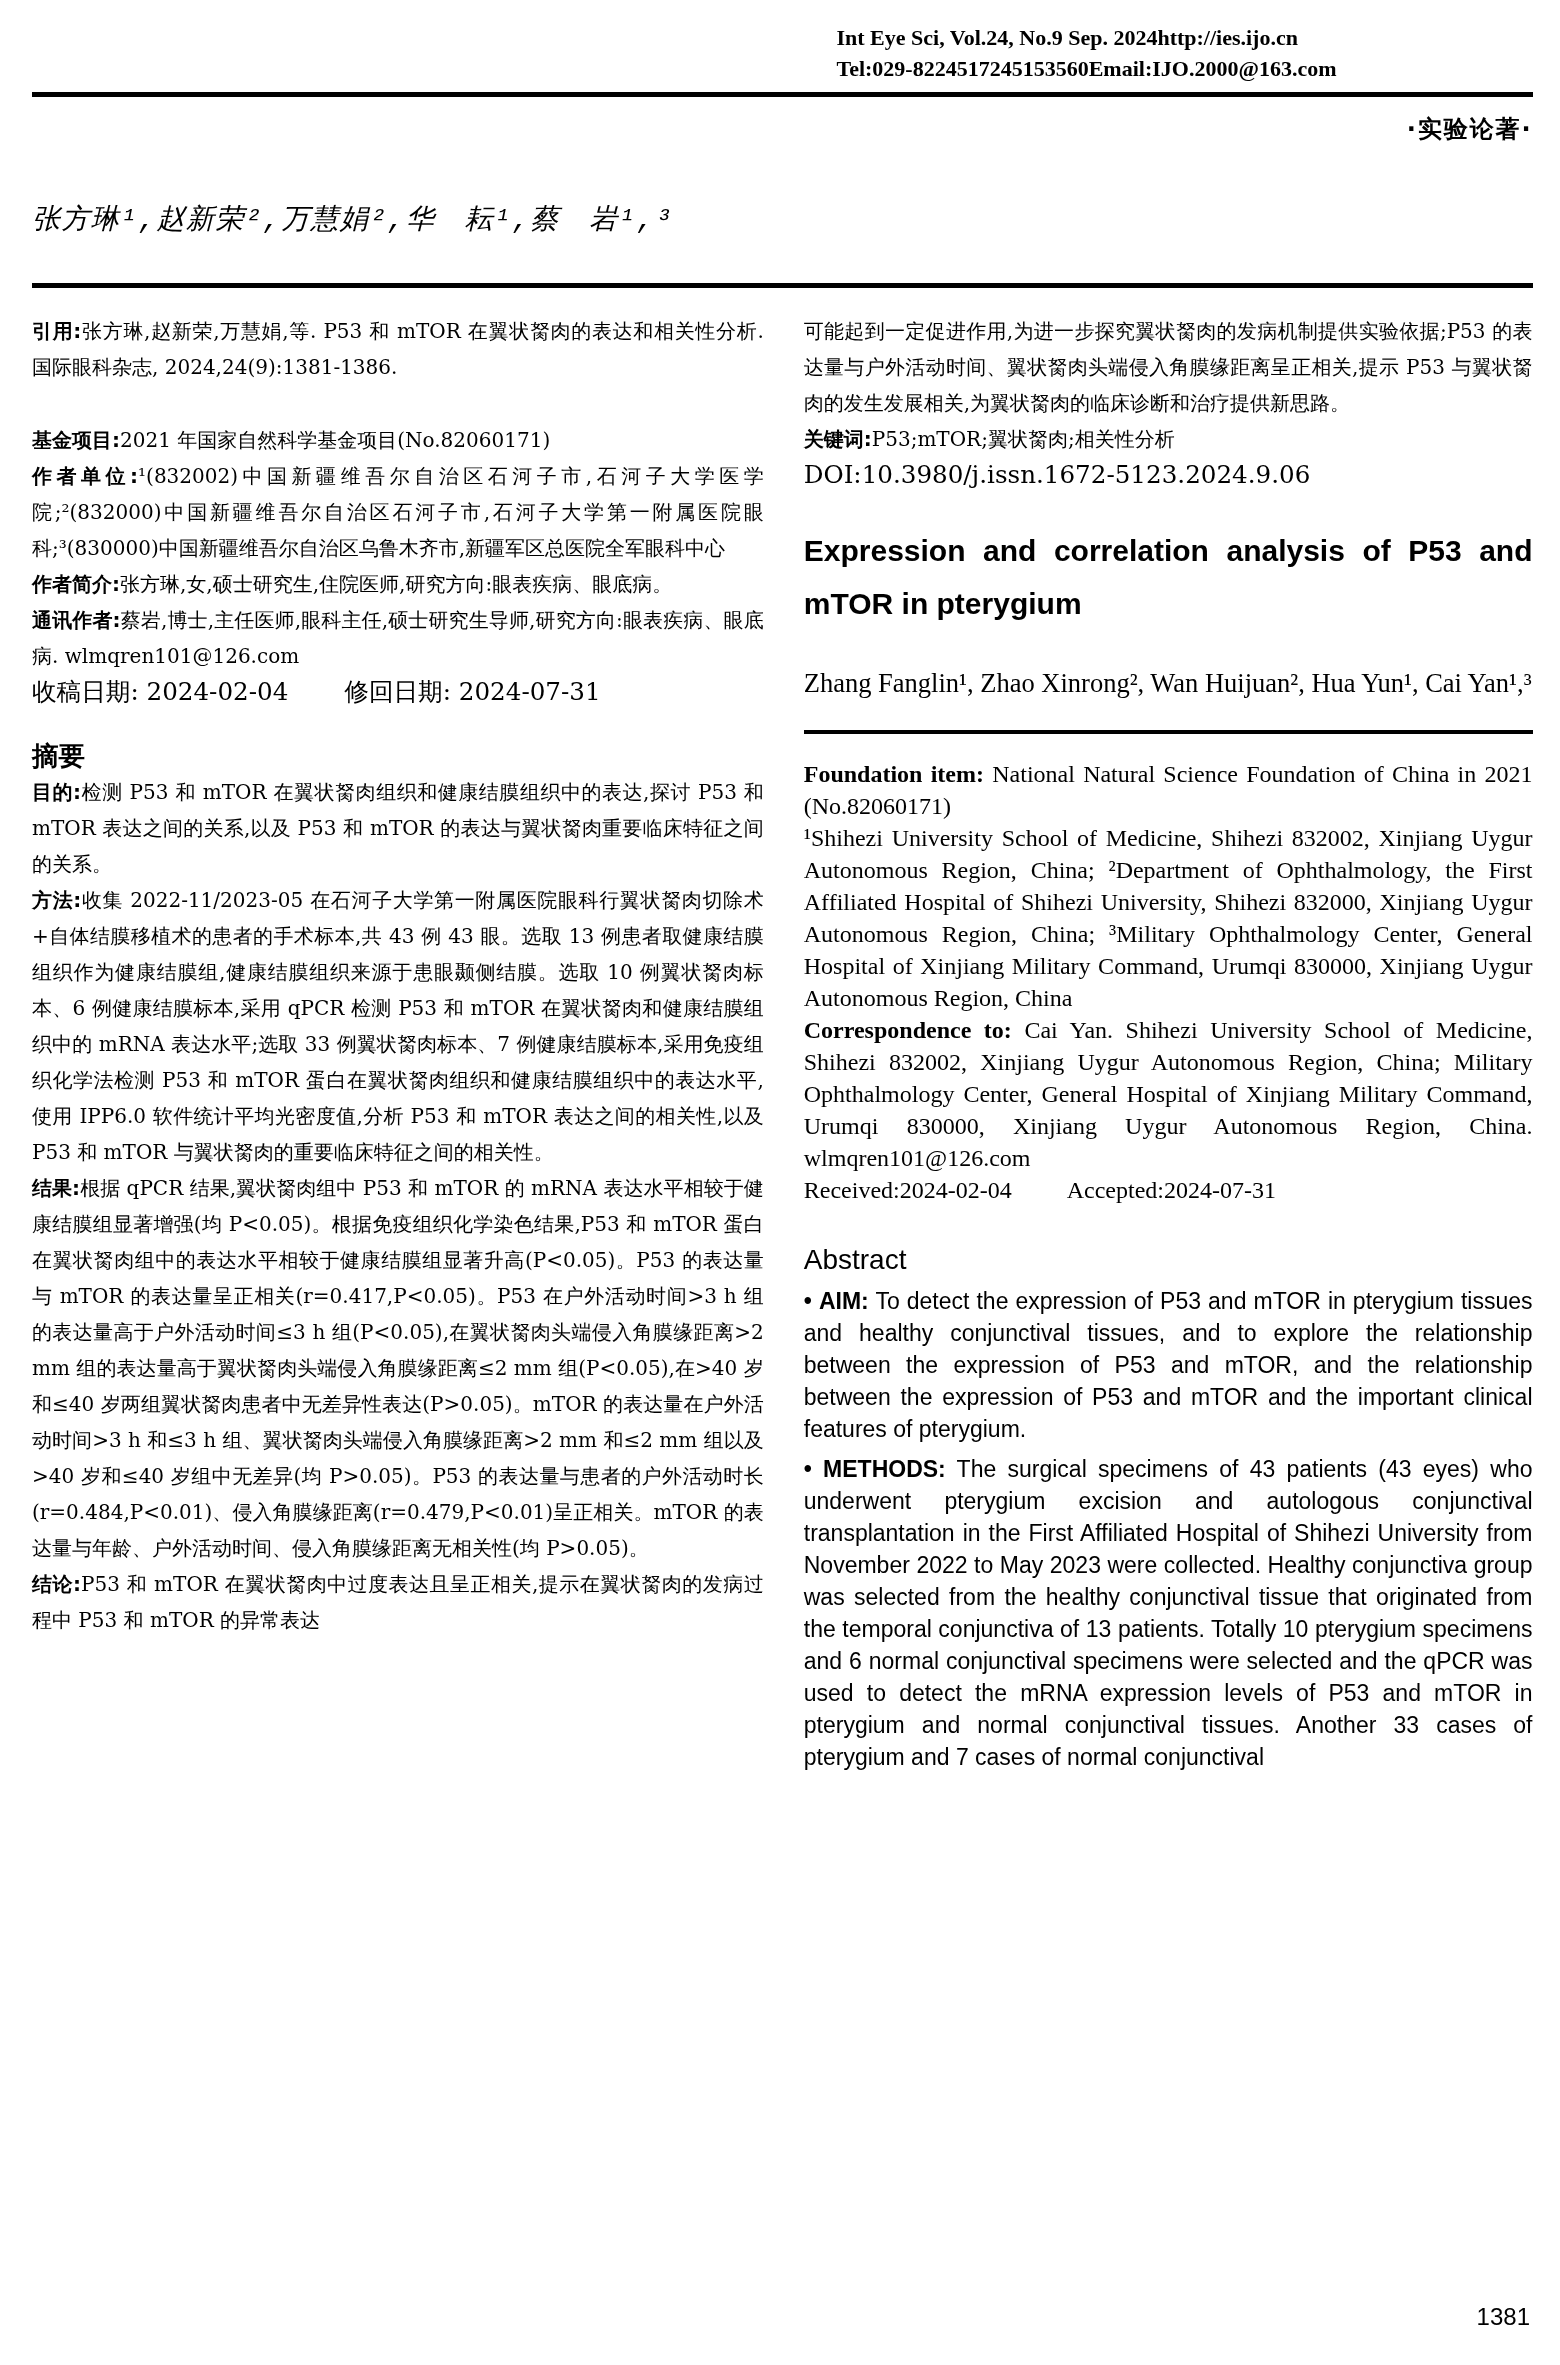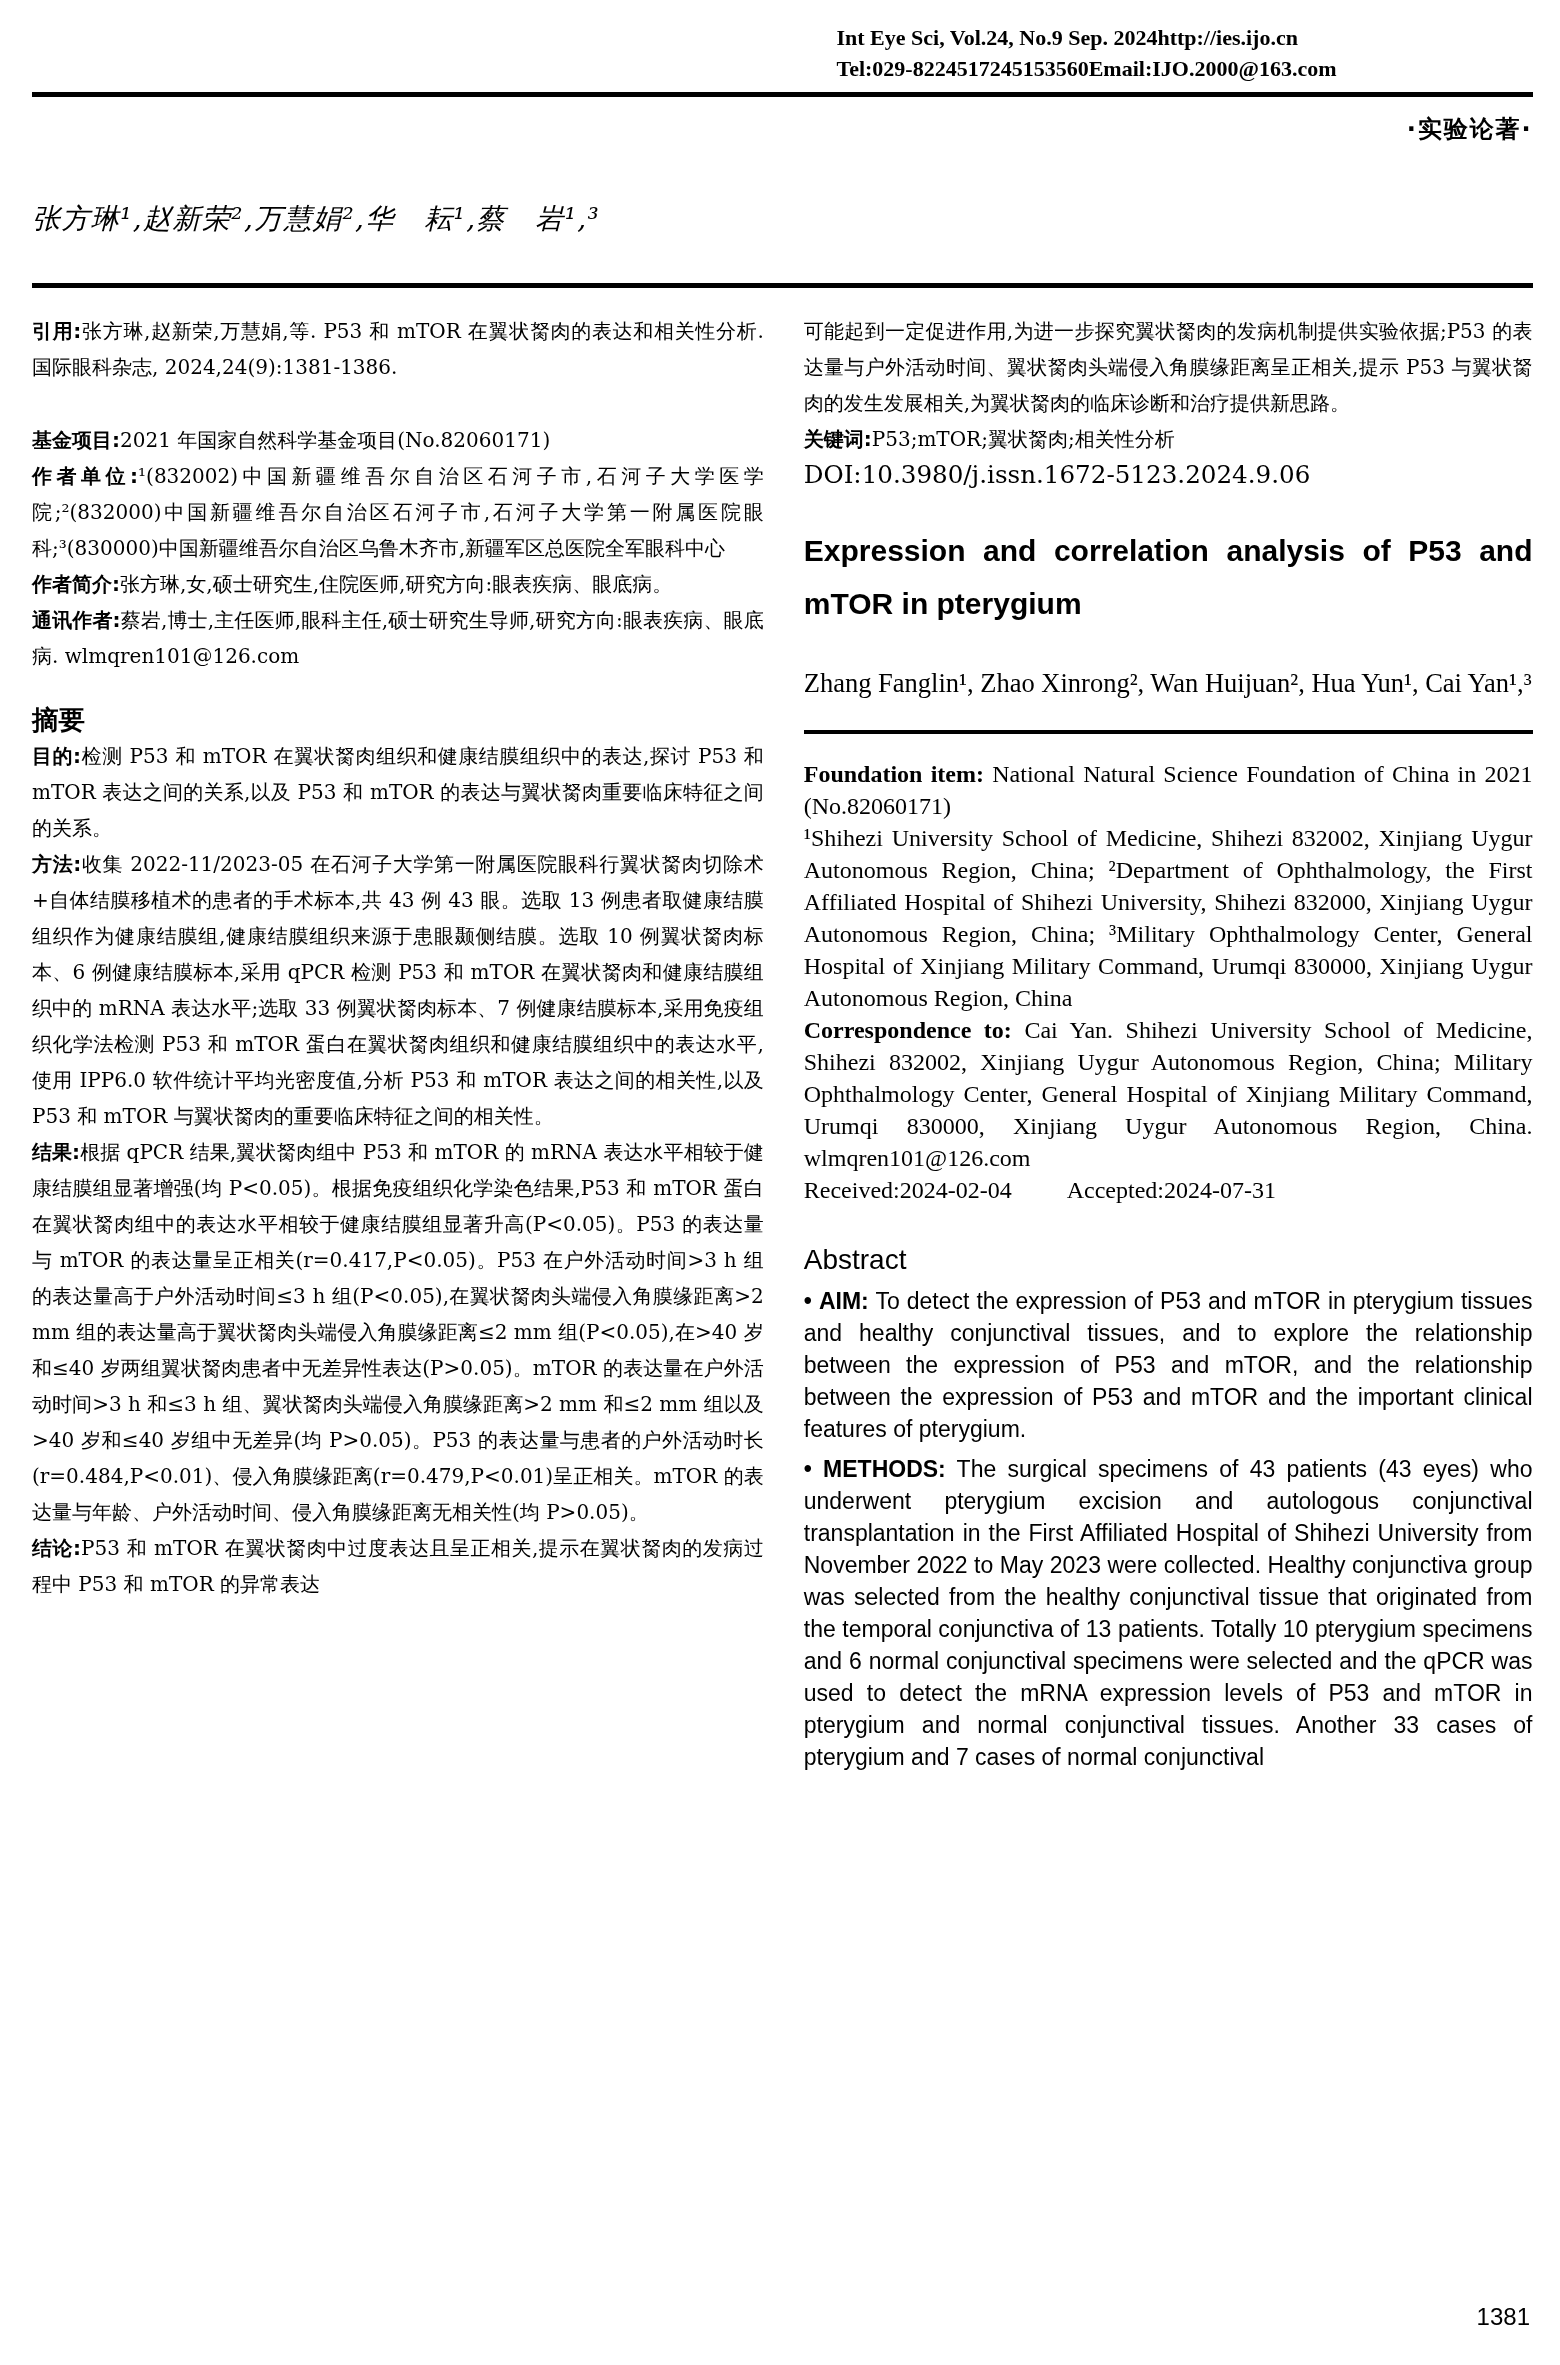--- a/index.html
+++ b/index.html
@@ -40,20 +40,21 @@
     font-weight:bold;
     font-size:44px;
     letter-spacing:3.8px;
     line-height:53px;
   }
   .authors-zh{
     margin-top:55px;
     font-style:italic;
     font-size:28px;
     letter-spacing:1.4px;
+    font-family:Liberation Mono, monospace;
   }
   .rule-title{ border:none; background:#000; height:4.7px; width:100%; margin-top:45px; }
 
   
   .columns{ display:flex; margin-top:24.6px; }
   .col-left{ width:733px; margin-right:40px; }
   .col-right{ width:730px; }
 
   .zh-par{
     font-size:20px;
@@ -168,20 +169,21 @@
       <p class="zh-par"><span class="zh-label">引用:</span><span>张方琳,赵新荣,万慧娟,等. P53 和 mTOR 在翼状胬肉的表达和相关性分析. 国际眼科杂志, 2024,24(9):1381-1386.</span></p>
 
       <p class="zh-par gap-m"><span class="zh-label">基金项目:</span><span>2021 年国家自然科学基金项目(No.82060171)</span></p>
 
       <p class="zh-par"><span class="zh-label">作者单位:</span><span>¹(832002)中国新疆维吾尔自治区石河子市,石河子大学医学院;²(832000)中国新疆维吾尔自治区石河子市,石河子大学第一附属医院眼科;³(830000)中国新疆维吾尔自治区乌鲁木齐市,新疆军区总医院全军眼科中心</span></p>
 
       <p class="zh-par"><span class="zh-label">作者简介:</span><span>张方琳,女,硕士研究生,住院医师,研究方向:眼表疾病、眼底病。</span></p>
 
       <p class="zh-par"><span class="zh-label">通讯作者:</span><span>蔡岩,博士,主任医师,眼科主任,硕士研究生导师,研究方向:眼表疾病、眼底病. wlmqren101@126.com</span></p>
 
+      <p class="dates-zh"><span>收稿日期:</span> <span>2024-02-04</span><span class="second">修回日期:</span> <span>2024-07-31</span></p>
 
       <h2 class="abstract-zh-heading">摘要</h2>
 
       <p class="zh-par"><span class="zh-label">目的:</span><span>检测 P53 和 mTOR 在翼状胬肉组织和健康结膜组织中的表达,探讨 P53 和 mTOR 表达之间的关系,以及 P53 和 mTOR 的表达与翼状胬肉重要临床特征之间的关系。</span></p>
 
       <p class="zh-par"><span class="zh-label">方法:</span><span>收集 2022-11/2023-05 在石河子大学第一附属医院眼科行翼状胬肉切除术+自体结膜移植术的患者的手术标本,共 43 例 43 眼。选取 13 例患者取健康结膜组织作为健康结膜组,健康结膜组织来源于患眼颞侧结膜。选取 10 例翼状胬肉标本、6 例健康结膜标本,采用 qPCR 检测 P53 和 mTOR 在翼状胬肉和健康结膜组织中的 mRNA 表达水平;选取 33 例翼状胬肉标本、7 例健康结膜标本,采用免疫组织化学法检测 P53 和 mTOR 蛋白在翼状胬肉组织和健康结膜组织中的表达水平,使用 IPP6.0 软件统计平均光密度值,分析 P53 和 mTOR 表达之间的相关性,以及 P53 和 mTOR 与翼状胬肉的重要临床特征之间的相关性。</span></p>
 
       <p class="zh-par"><span class="zh-label">结果:</span><span>根据 qPCR 结果,翼状胬肉组中 P53 和 mTOR 的 mRNA 表达水平相较于健康结膜组显著增强(均 P&lt;0.05)。根据免疫组织化学染色结果,P53 和 mTOR 蛋白在翼状胬肉组中的表达水平相较于健康结膜组显著升高(P&lt;0.05)。P53 的表达量与 mTOR 的表达量呈正相关(r=0.417,P&lt;0.05)。P53 在户外活动时间&gt;3 h 组的表达量高于户外活动时间≤3 h 组(P&lt;0.05),在翼状胬肉头端侵入角膜缘距离&gt;2 mm 组的表达量高于翼状胬肉头端侵入角膜缘距离≤2 mm 组(P&lt;0.05),在&gt;40 岁和≤40 岁两组翼状胬肉患者中无差异性表达(P&gt;0.05)。mTOR 的表达量在户外活动时间&gt;3 h 和≤3 h 组、翼状胬肉头端侵入角膜缘距离&gt;2 mm 和≤2 mm 组以及&gt;40 岁和≤40 岁组中无差异(均 P&gt;0.05)。P53 的表达量与患者的户外活动时长(r=0.484,P&lt;0.01)、侵入角膜缘距离(r=0.479,P&lt;0.01)呈正相关。mTOR 的表达量与年龄、户外活动时间、侵入角膜缘距离无相关性(均 P&gt;0.05)。</span></p>
 
       <p class="zh-par"><span class="zh-label">结论:</span><span>P53 和 mTOR 在翼状胬肉中过度表达且呈正相关,提示在翼状胬肉的发病过程中 P53 和 mTOR 的异常表达</span></p>

